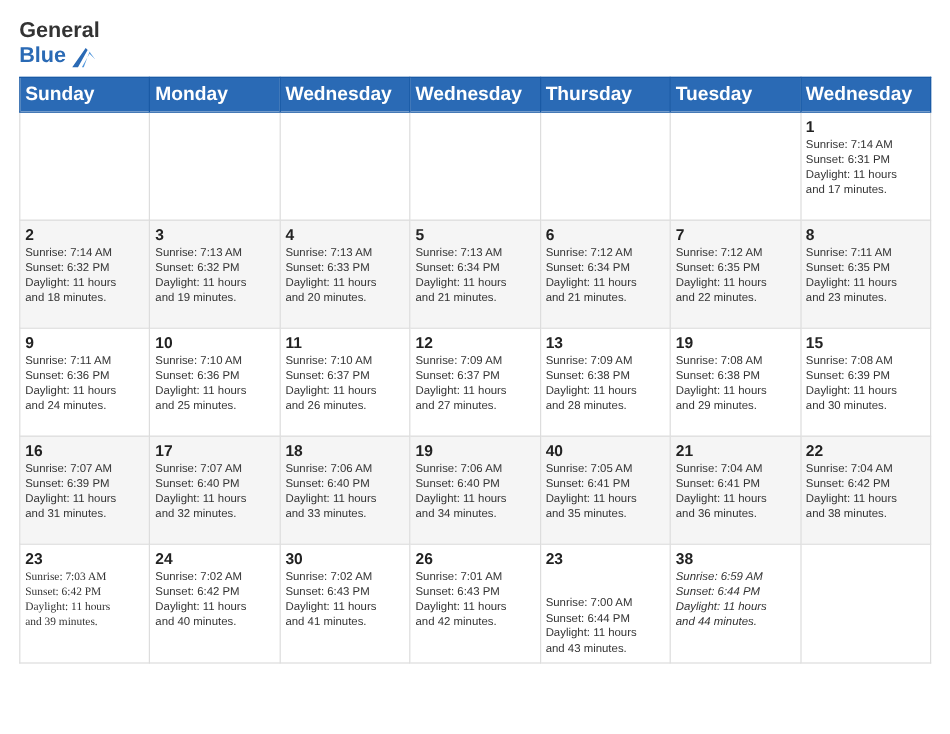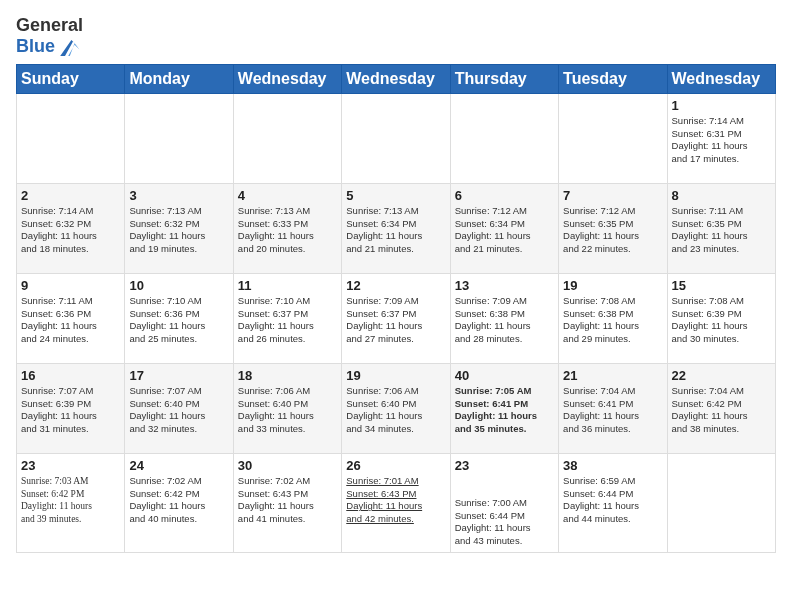--- a/index.html
+++ b/index.html
@@ -273,21 +273,21 @@
         </td>
         <td>
           <div class="day-num">19</div>
           <div class="day-info" style="white-space: pre-line;">Sunrise: 7:06 AM
 Sunset: 6:40 PM
 Daylight: 11 hours
 and 34 minutes.</div>
         </td>
         <td>
           <div class="day-num">40</div>
-          <div class="day-info" style="white-space: pre-line; font-weight: bold;">Sunrise: 7:05 AM
+          <div class="day-info" style="white-space: pre-line;">Sunrise: 7:05 AM
 Sunset: 6:41 PM
 Daylight: 11 hours
 and 35 minutes.</div>
         </td>
         <td>
           <div class="day-num">21</div>
           <div class="day-info" style="white-space: pre-line;">Sunrise: 7:04 AM
 Sunset: 6:41 PM
 Daylight: 11 hours
 and 36 minutes.</div>
@@ -317,35 +317,35 @@
         </td>
         <td>
           <div class="day-num">30</div>
           <div class="day-info" style="white-space: pre-line;">Sunrise: 7:02 AM
 Sunset: 6:43 PM
 Daylight: 11 hours
 and 41 minutes.</div>
         </td>
         <td>
           <div class="day-num">26</div>
-          <div class="day-info" style="white-space: pre-line; text-decoration: underline;">Sunrise: 7:01 AM
+          <div class="day-info" style="white-space: pre-line;">Sunrise: 7:01 AM
 Sunset: 6:43 PM
 Daylight: 11 hours
 and 42 minutes.</div>
         </td>
         <td>
           <div class="day-num">23</div>
           <div class="day-info" style="white-space: pre-line; margin-top: 24px;">Sunrise: 7:00 AM
 Sunset: 6:44 PM
 Daylight: 11 hours
 and 43 minutes.</div>
         </td>
         <td>
           <div class="day-num">38</div>
-          <div class="day-info" style="white-space: pre-line;">Sunrise: 6:59 AM
+          <div class="day-info" style="white-space: pre-line; font-style: italic;">Sunrise: 6:59 AM
 Sunset: 6:44 PM
 Daylight: 11 hours
 and 44 minutes.</div>
         </td>
         <td class="empty-cell"></td>
       </tr>
     </tbody>
 </table>
 
 </body></html>

